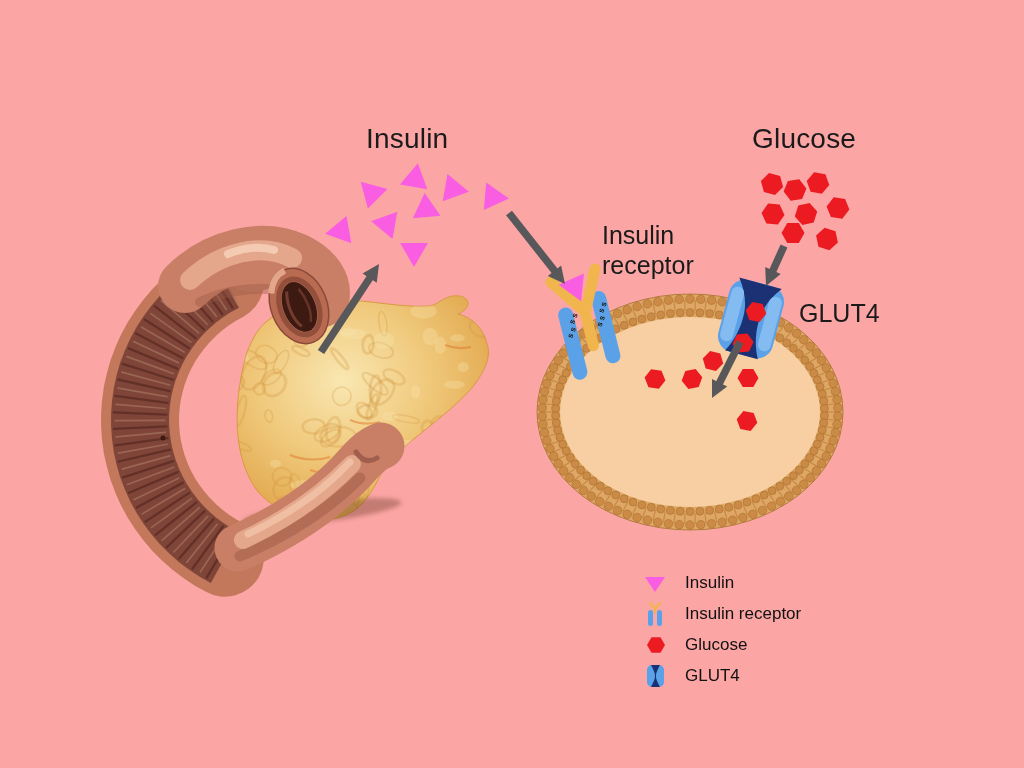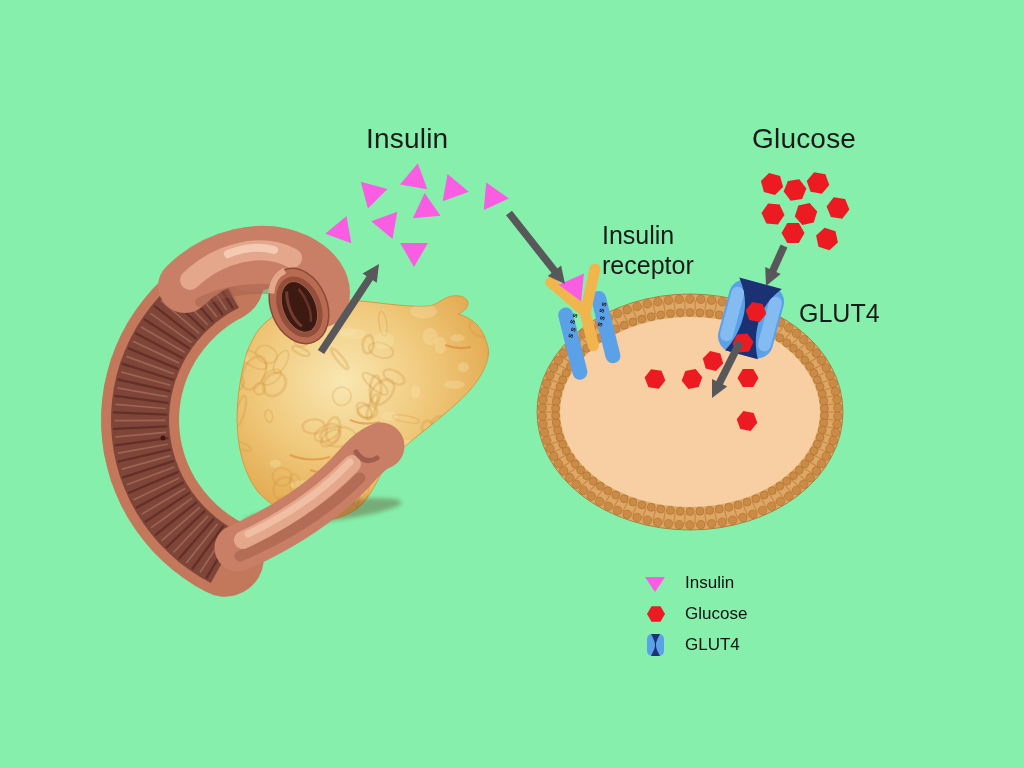--- a/index.html
+++ b/index.html
@@ -1,16 +1,16 @@
 <!DOCTYPE html>
 <html style="--insulin: #f95de2; --glucose: #ec1b21; --blue: #5aa1e8; --blue_light: #8cc0f2; --navy: #1b3173; --arm_yellow: #f1b54e; --membrane_base: #dfa766; --membrane_head: #cb8a45; --membrane_head_edge: #a6702f; --membrane_tail: #c68641; --cytoplasm: #f8cfa2; --arrow: #58585a; --text: #1a1a1a; --pancreas_yellow: #efc873; --pancreas_yellow_light: #f9e7b2; --pancreas_yellow_deep: #d1933c; --salmon: #c97f66; --salmon_light: #e9ae92; --salmon_dark: #9a5844; --gut_wall: #7e4538; --gut_wall_rim: #c3785c; --gut_stria_dark: #5c2b24; --gut_stria_light: #a5705e; --gut_hole: #3c1a12;"><head>
 <meta charset="utf-8">
 <style>
   html,body{margin:0;padding:0;background:#fff;}
-  #stage{position:relative;width:1024px;height:768px;background:#86efac;overflow:hidden;
+  #stage{position:relative;width:1024px;height:768px;background:#fca5a5;overflow:hidden;
          font-family:"Liberation Sans",sans-serif;}
   #scene{position:absolute;left:0;top:0;}
   .lbl{position:absolute;color:var(--text,#1a1a1a);white-space:pre;line-height:1.18;}
   .title{font-size:28px;font-weight:500;letter-spacing:.2px;}
   .mid{font-size:25px;font-weight:500;}
   #legend{position:absolute;left:638px;top:567px;}
   .legend-row{display:flex;align-items:center;height:31px;}
   .legend-icon{width:34px;display:flex;justify-content:center;align-items:center;}
   .legend-label{margin-left:13px;font-size:17px;color:#111;}
 </style>
@@ -583,20 +583,30 @@
     <div class="legend-row">
       <span class="legend-icon">
         <svg width="24" height="20">
             <polygon points="2,4 22,4 12,19" style="fill:var(--insulin)"></polygon>
           </svg>
       </span>
       <span class="legend-label">Insulin</span>
     </div>
     <div class="legend-row">
       <span class="legend-icon">
+        <svg width="24" height="26">
+          <rect x="5" y="9" width="5" height="16" rx="2.5" style="fill:var(--blue)"></rect>
+          <rect x="14" y="9" width="5" height="16" rx="2.5" style="fill:var(--blue)"></rect>
+          <path d="M 12,11 L 12,8 M 12,8 L 7,2 M 12,8 L 17,2" stroke="var(--arm_yellow)" stroke-width="2.4" stroke-linecap="round" fill="none"></path>
+        </svg>
+      </span>
+      <span class="legend-label">Insulin receptor</span>
+    </div>
+    <div class="legend-row">
+      <span class="legend-icon">
         <svg width="24" height="22">
             <polygon points="22,11 17.5,18.8 8.5,18.8 4,11 8.5,3.2 17.5,3.2" style="fill:var(--glucose)"></polygon>
           </svg>
       </span>
       <span class="legend-label">Glucose</span>
     </div>
     <div class="legend-row">
       <span class="legend-icon">
         <svg width="24" height="26">
           <rect x="4" y="2" width="17" height="22" rx="5" style="fill:var(--blue)"></rect>

